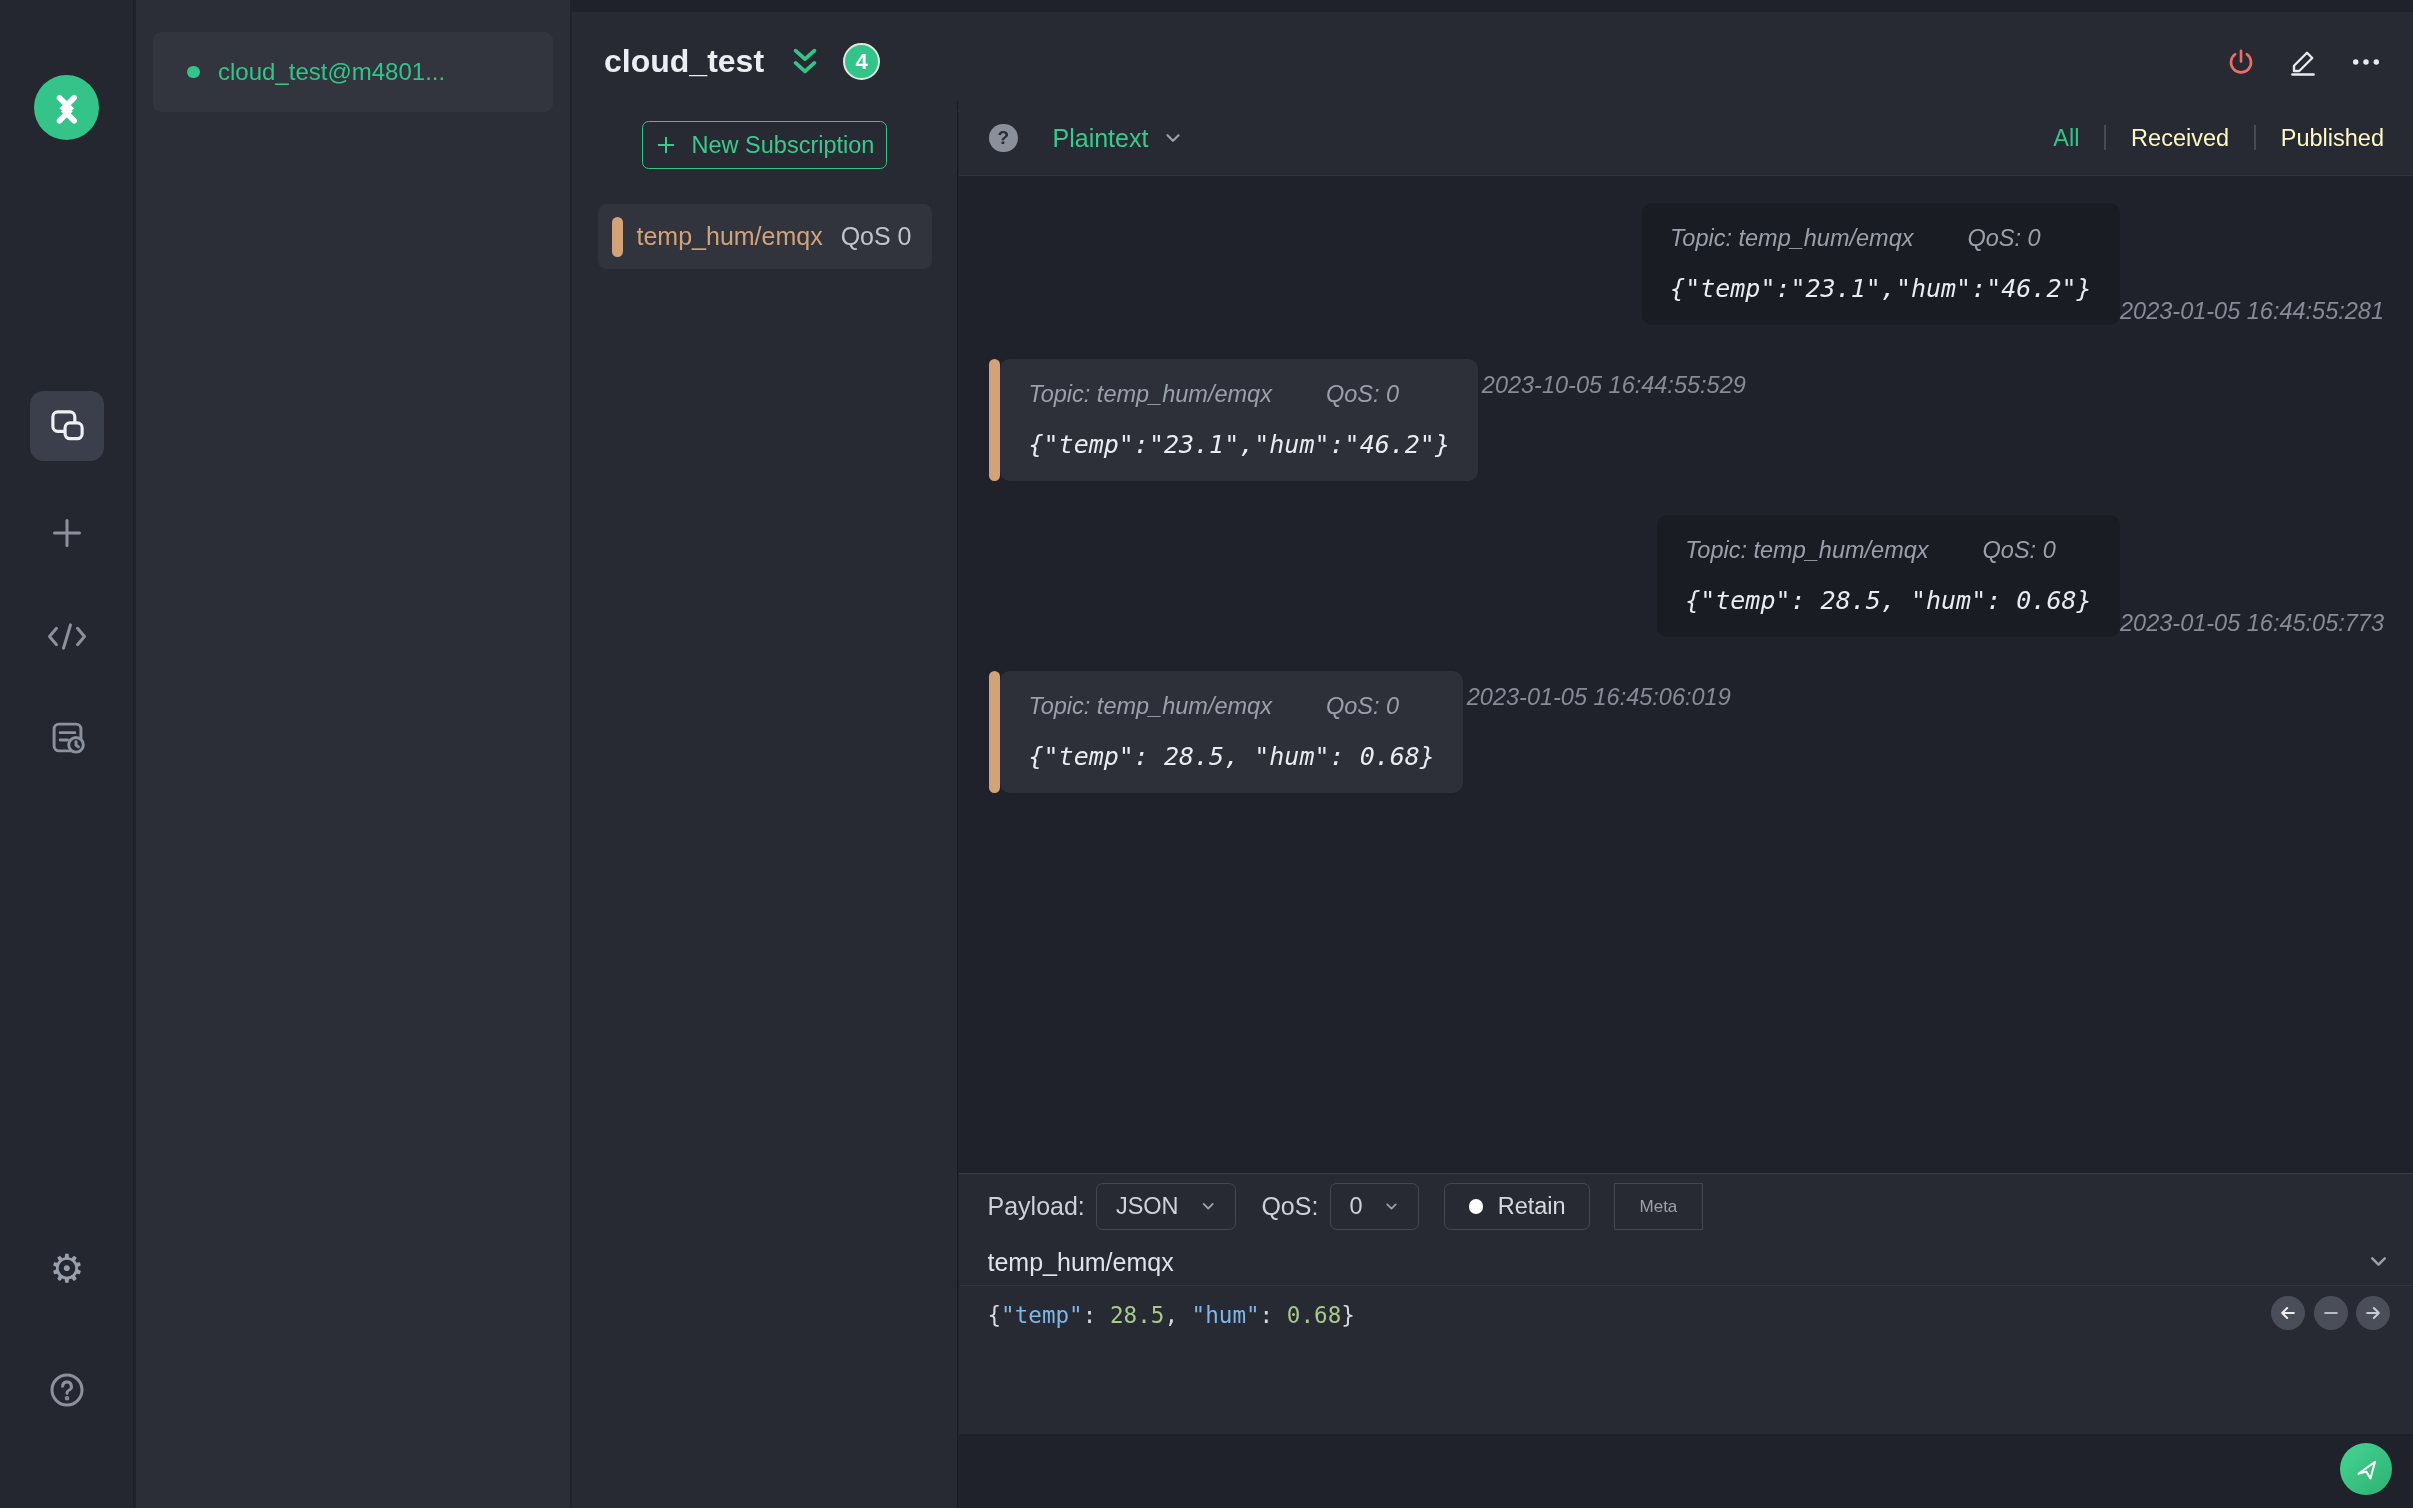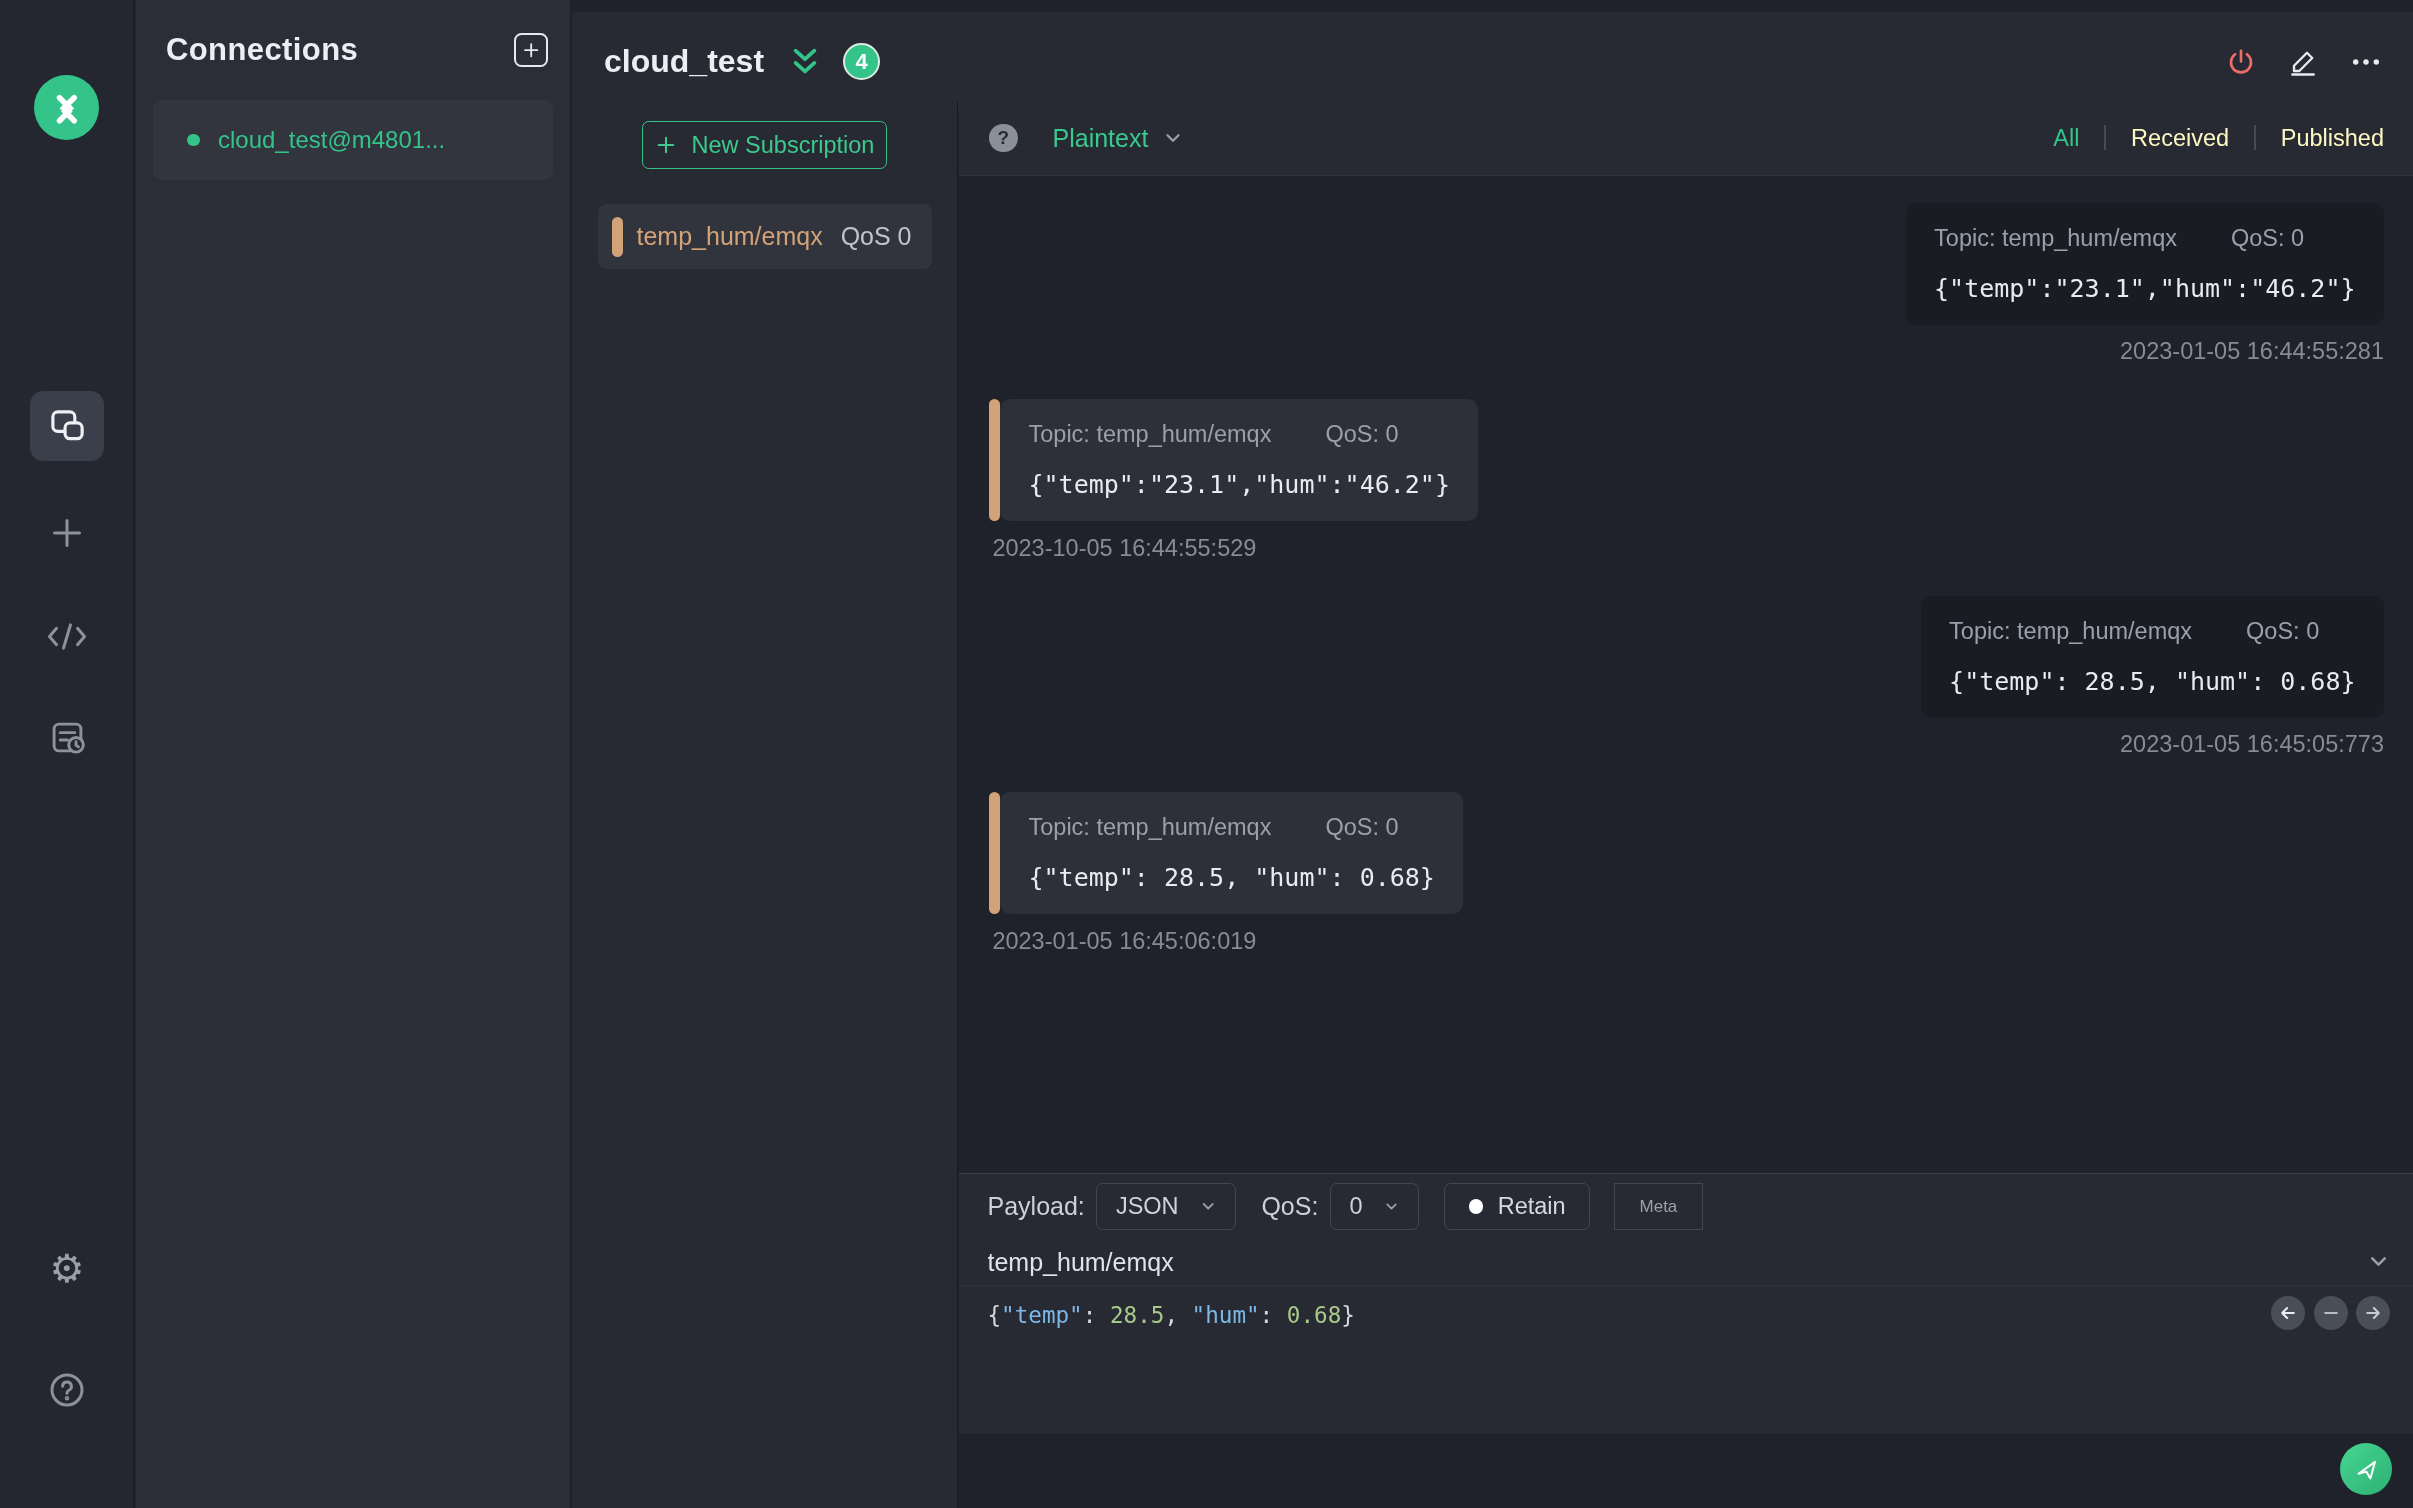--- a/index.html
+++ b/index.html
@@ -63,21 +63,21 @@
   .format-select{ margin-left:35px; display:flex; align-items:center; gap:13.4px; cursor:pointer;
     background:none; border:none; font-size:25px; color:#38c98c; }
   .msg-tabs{ margin-left:auto; display:flex; align-items:flex-start; font-size:23.5px; color:#ced2da; }
   .msg-tab{ background:none; border:none; font-size:23.5px; color:#fef9c3; cursor:pointer; padding:0; }
   .msg-tab.active{ color:#34c388; }
   .tab-sep{ width:1.7px; height:25px; background:#454a54; margin:0 25px; }
 
   
   .messages{ position:absolute; left:959px; top:178px; width:1455px; height:995px; background:#1f222a;
     padding:25px 30px; display:flex; flex-direction:column; gap:34px; overflow:hidden; }
-  .msg{ display:flex; flex-direction:column; }
+  .msg{ display:flex; flex-direction:row;font-style:italic; }
   .msg.published{ align-self:flex-end; align-items:flex-end; }
   .msg.received{ align-self:flex-start; align-items:flex-start; }
   .msg-row{ display:flex; align-items:stretch; }
   .msg-accent{ width:11px; border-radius:5.9px; background:#d2a378; flex:none; }
   .msg-card{ border-radius:10px; padding:22px 28.5px; }
   .msg.published .msg-card{ background:#1a1c23; }
   .msg.received  .msg-card{ background:#2d3039; }
   .msg-meta{ font-size:23.5px; color:#9aa0ab; display:flex; gap:54px; white-space:nowrap; }
   .msg-payload{ margin-top:22px; font-family:"DejaVu Sans Mono", monospace; font-size:25px; color:#e9ebf1; white-space:nowrap; }
   .msg-time{ margin-top:13.4px; font-size:23.5px; color:#868b96; }
@@ -150,28 +150,20 @@
   <div class="side-icon" style="top:1370px;">
     <svg width="40" height="40" viewBox="0 0 32 32" fill="none" stroke="currentColor" stroke-width="2.4" stroke-linecap="round">
       <circle cx="16" cy="16" r="12"></circle>
       <path d="M12.5 13 a3.5 3.5 0 1 1 5 3.2 c-1.1.5-1.5 1.1-1.5 2.3"></path>
       <circle cx="16" cy="22.5" r="0.6" fill="currentColor"></circle>
     </svg>
   </div>
 </nav>
 
 <section class="conn-panel">
-  <div class="conn-header">
-    <h1 class="conn-title">Connections</h1>
-    <button class="add-conn-btn">
-      <svg width="18.4" height="18.4" viewBox="0 0 24 24" fill="none" stroke="currentColor" stroke-width="2.4" stroke-linecap="round">
-        <path d="M12 4 v16 M4 12 h16"></path>
-      </svg>
-    </button>
-  </div>
   <div class="conn-item">
     <span class="status-dot"></span>
     <span class="conn-item-label">cloud_test@m4801...</span>
   </div>
 </section>
 
 <header class="main-header">
   <span class="main-title">cloud_test</span>
   <span class="dbl-chevron">
     <svg width="32" height="34" viewBox="0 0 34 36" fill="none" stroke="#34c388" stroke-width="4" stroke-linecap="round" stroke-linejoin="round">

